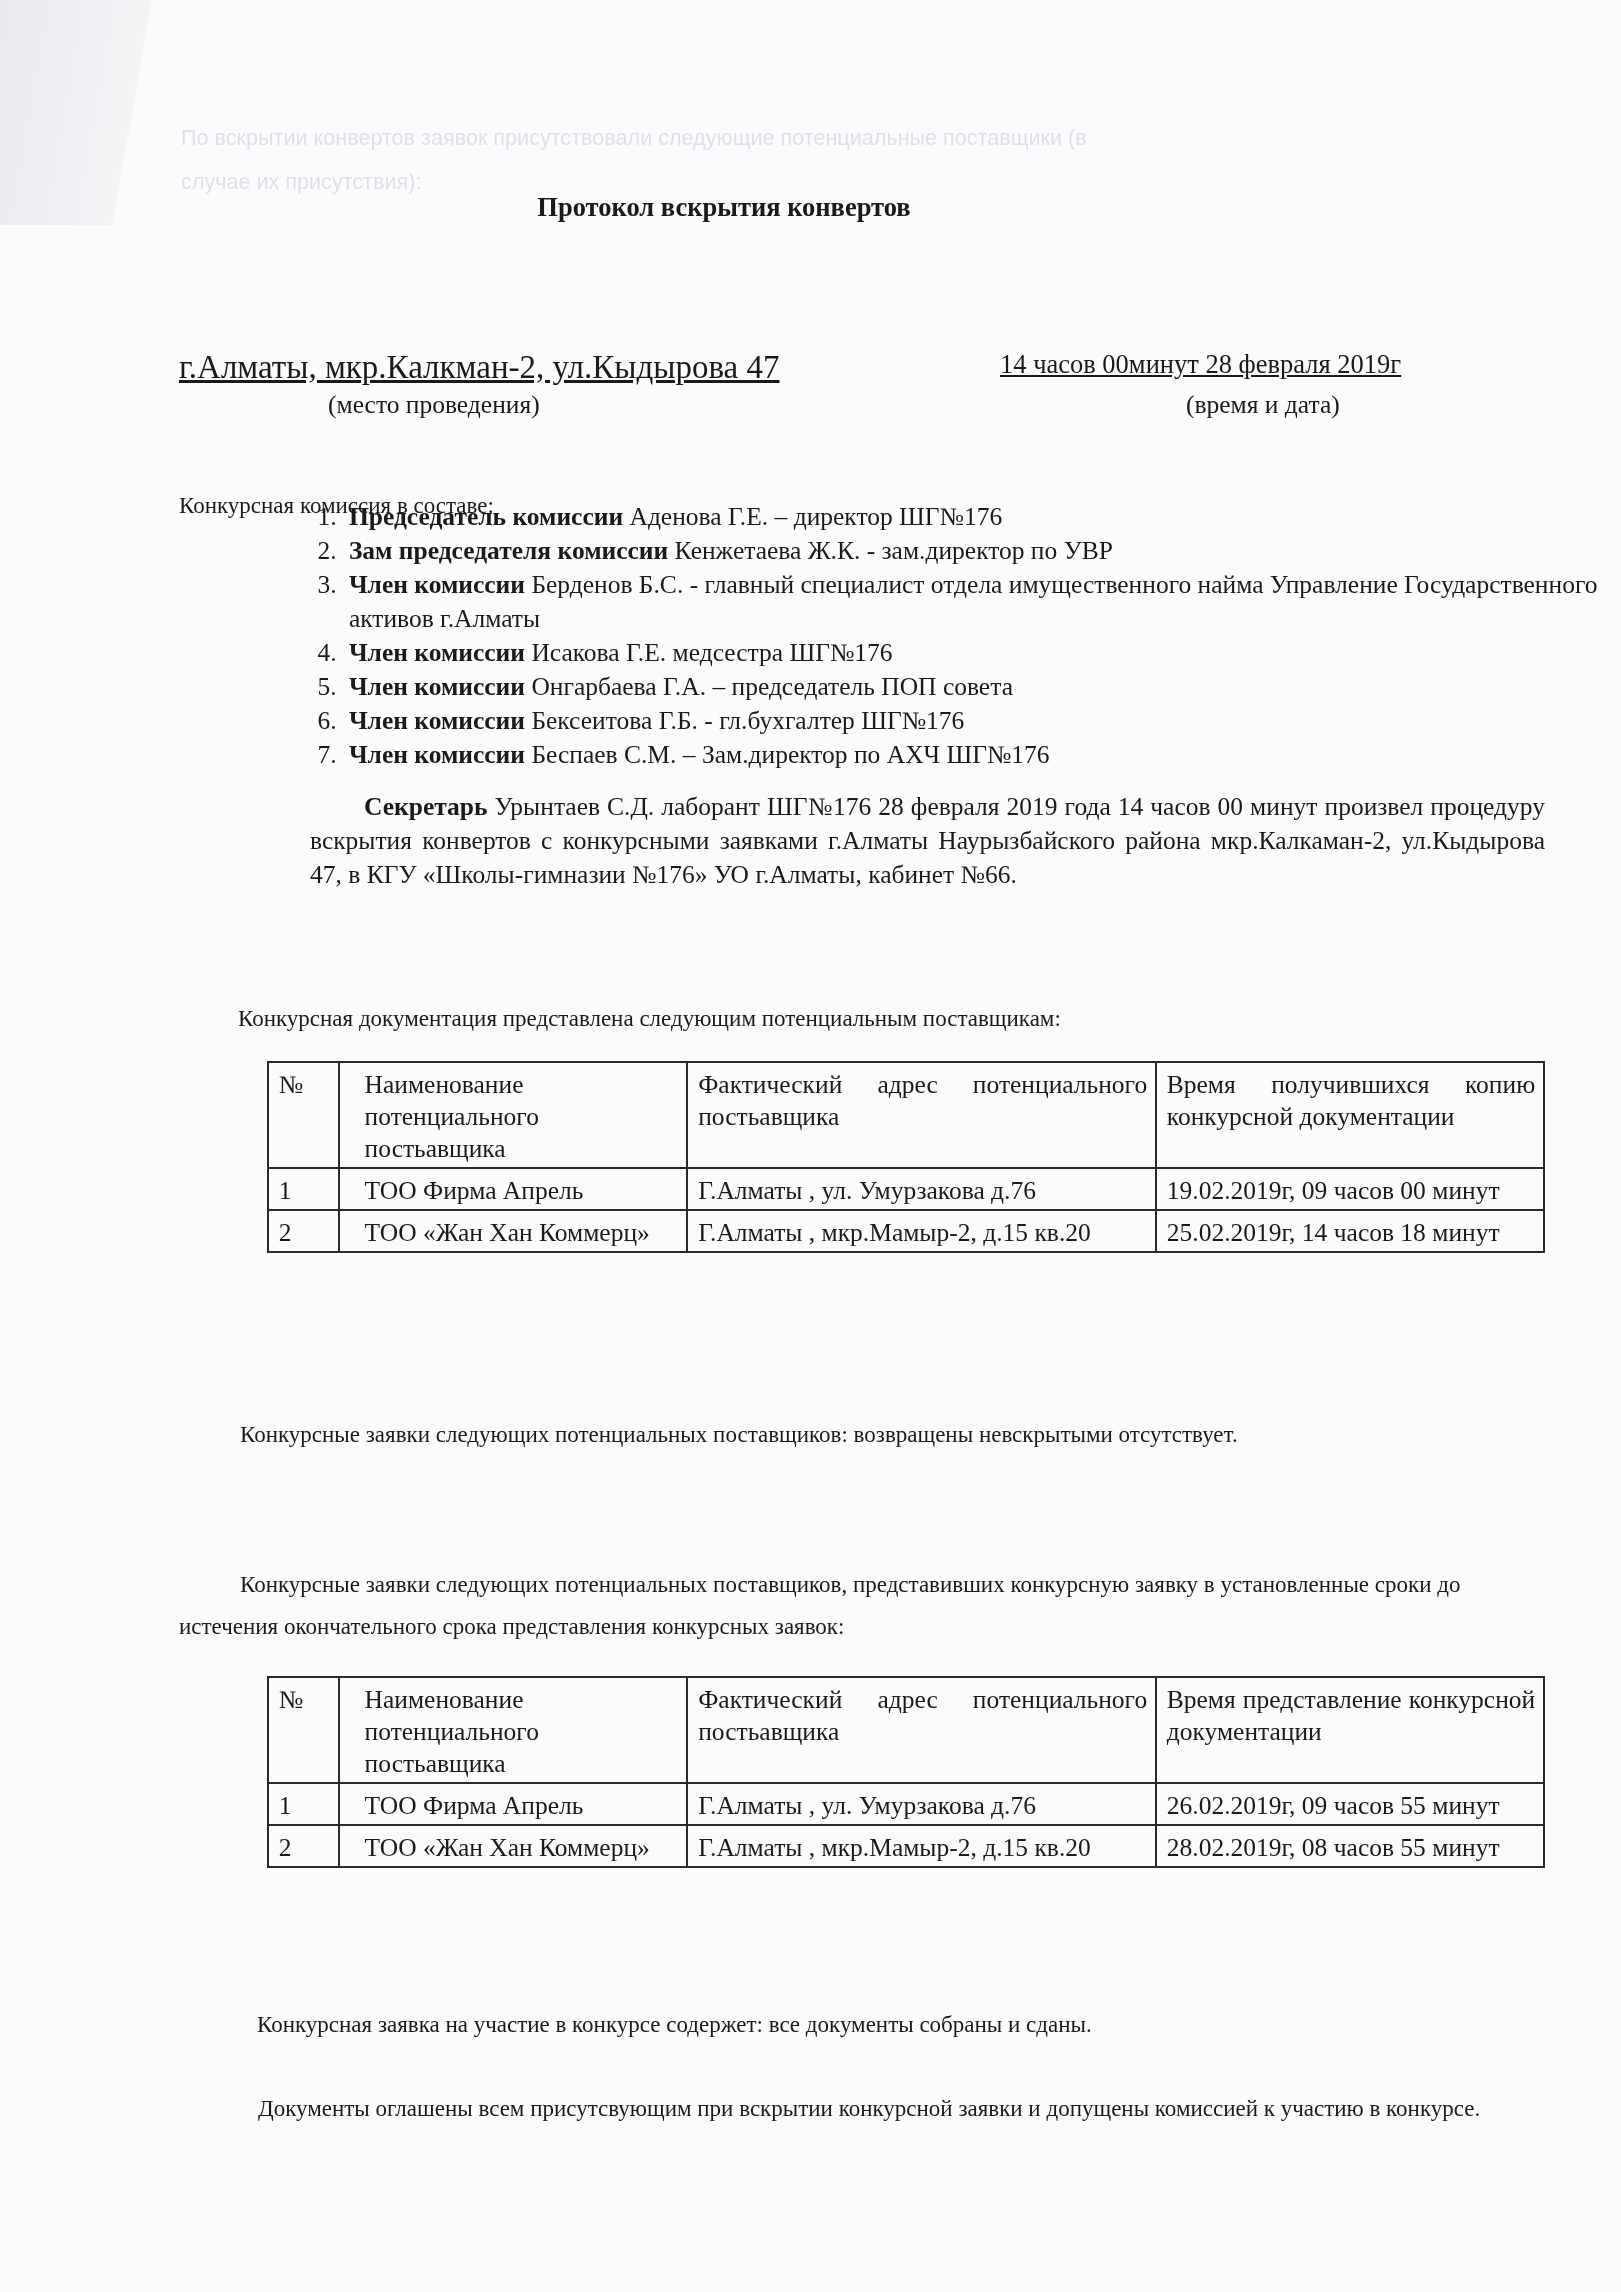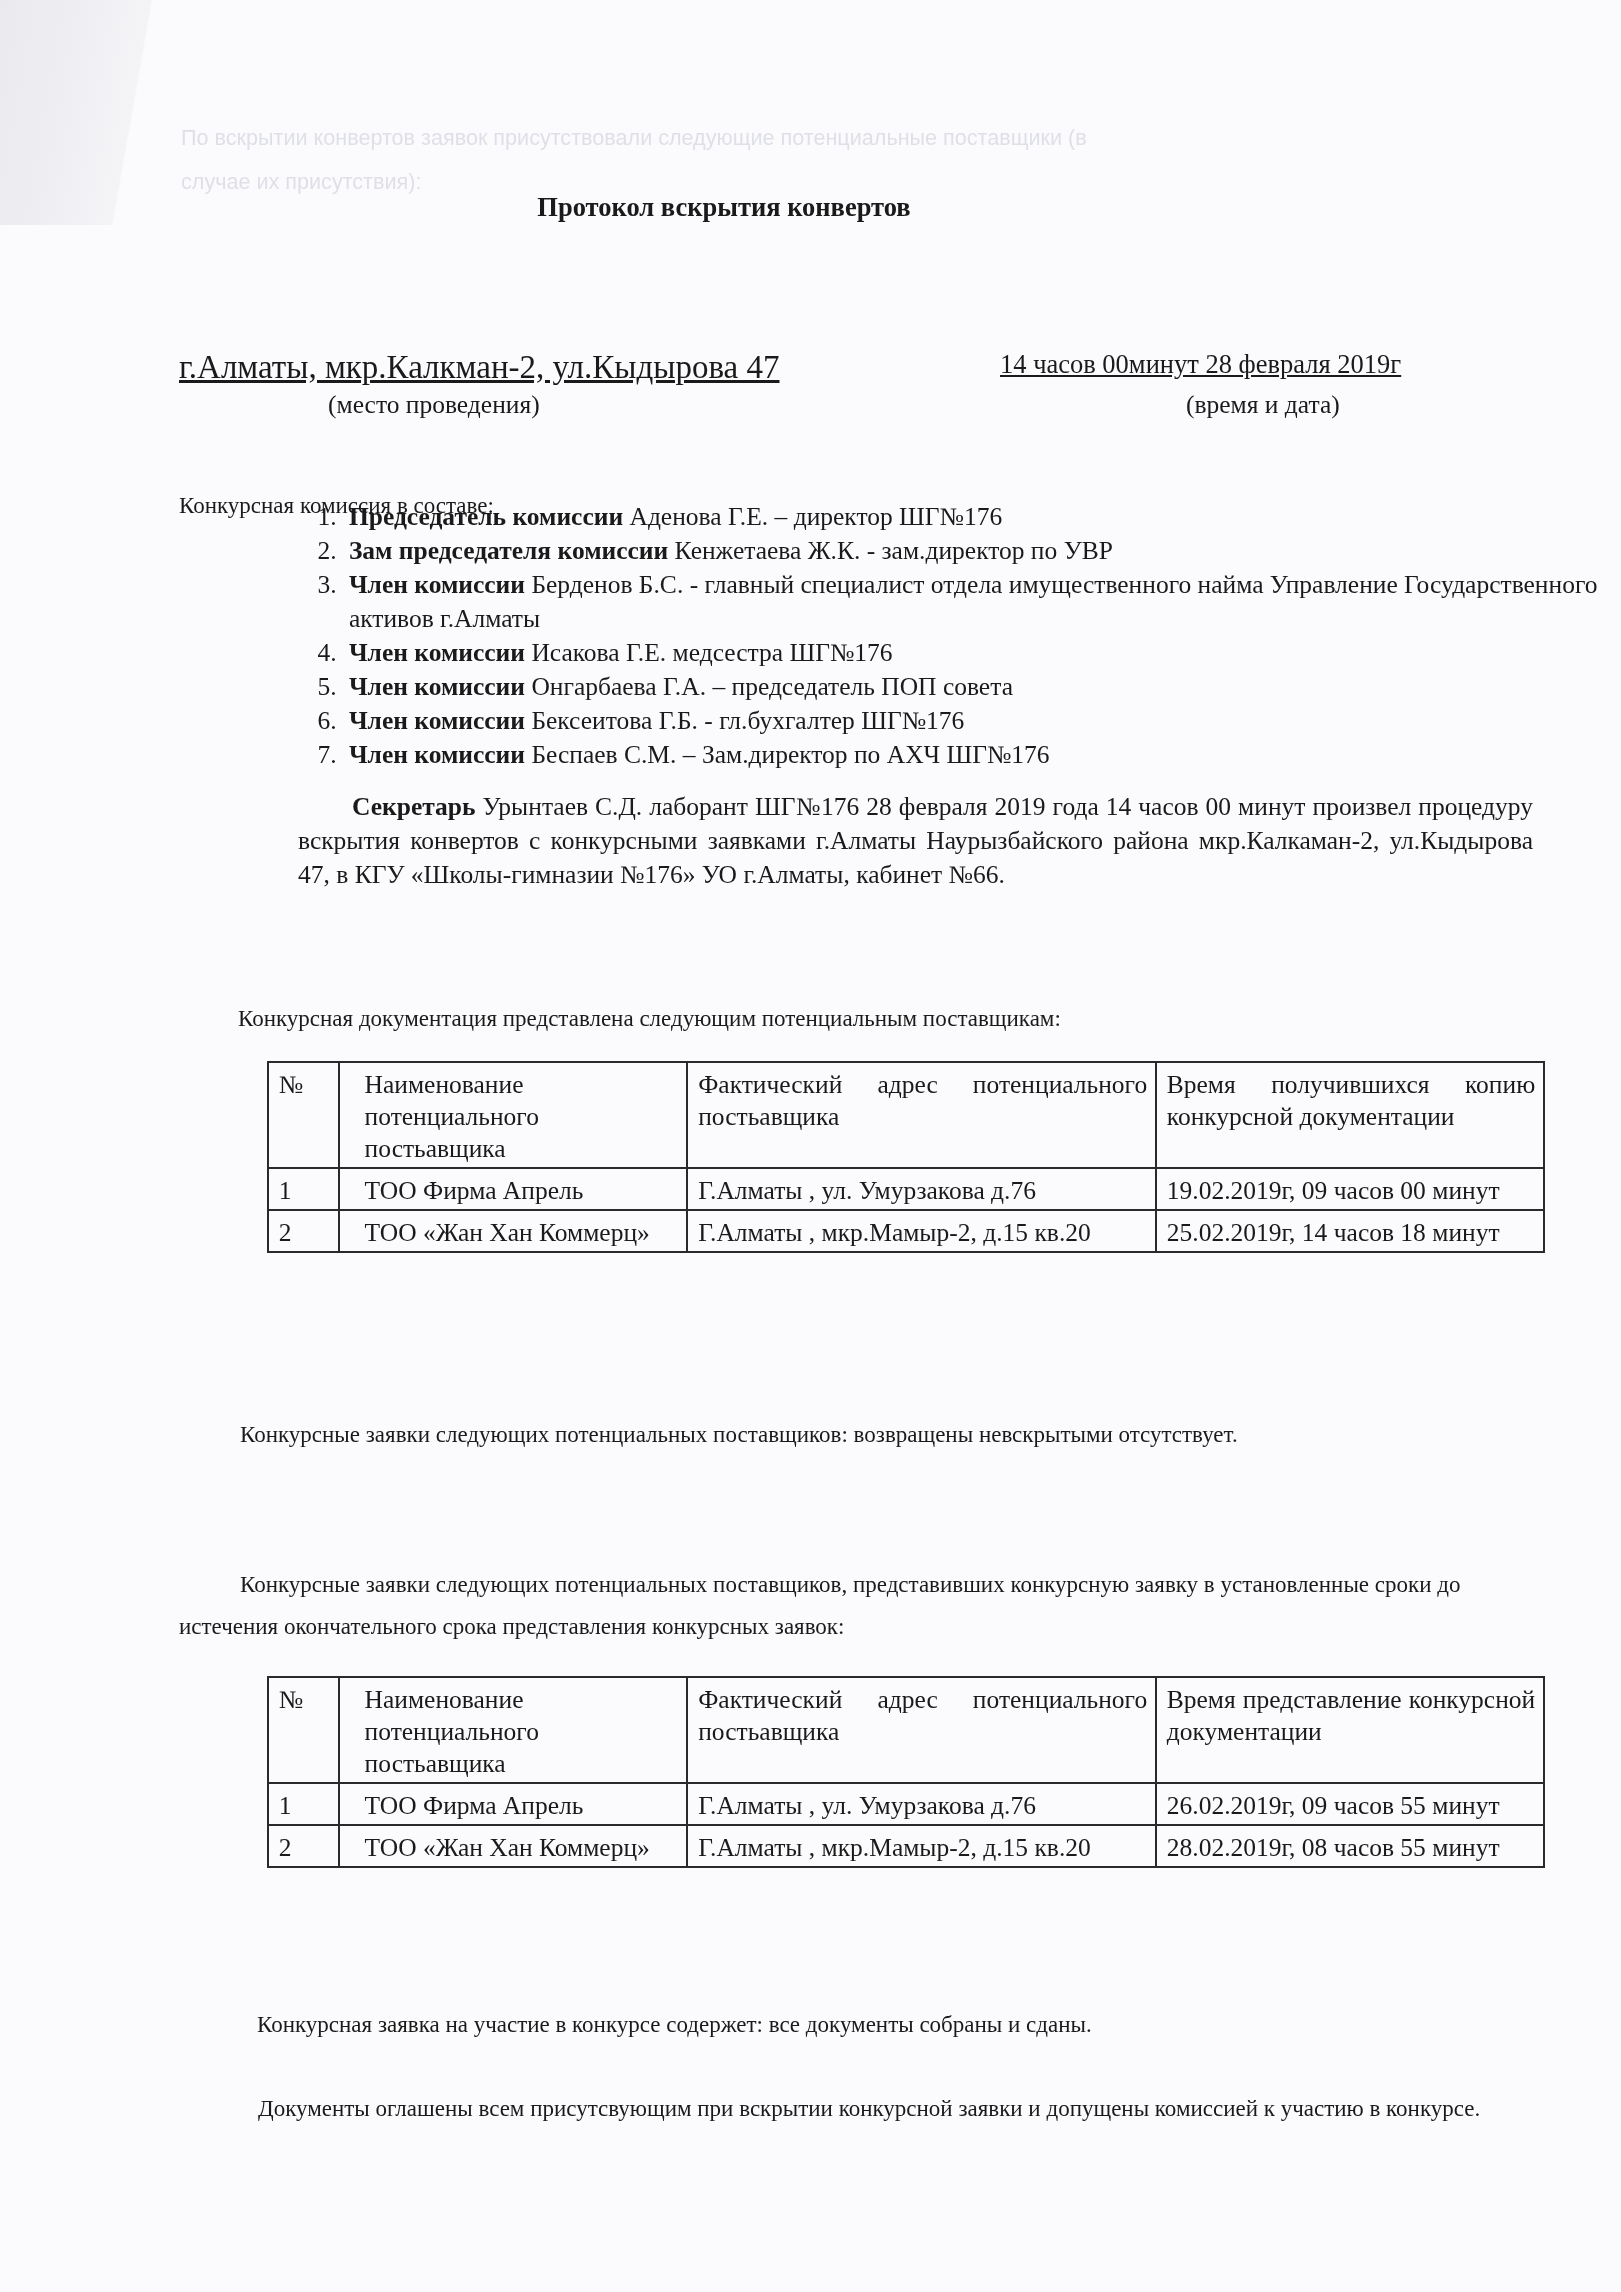--- a/index.html
+++ b/index.html
@@ -31,21 +31,21 @@
   .p { position:absolute; font-size:23px; line-height:33px;margin-top:20px; }
   .commission-head { top:469px; left:179px; }
   ol.members {
     position:absolute; top:500px; left:294px; width:1255px; margin:0; padding:0 0 0 49px;
     font-size:25.5px; line-height:34px;
   }
   ol.members li { padding-left:5.9px; }
   ol.members b { font-weight:bold; }
   .secretary {
     position:absolute; top:790px; left:294px; width:1235px; font-size:25.5px; line-height:34px;
-    text-align:justify; text-indent:54px; margin-left:4px;
+    text-align:justify; text-indent:54px; margin-left:16px;
   }
   .docs-presented { top:982px; left:238px; }
 
   table.tbl {
     position:absolute; left:267px; width:1278px; border-collapse:collapse;
     font-size:25.5px; line-height:32px;
   }
   table.tbl td {
     border:2px solid #2a2a2a; vertical-align:top; padding:5.9px 7.8px 2px 9.8px;
   }

